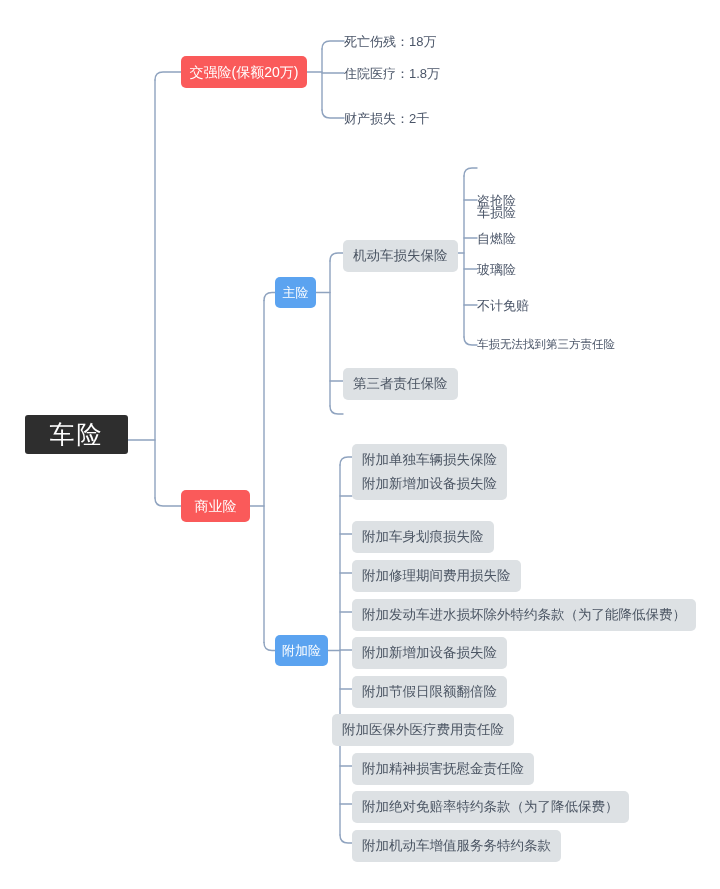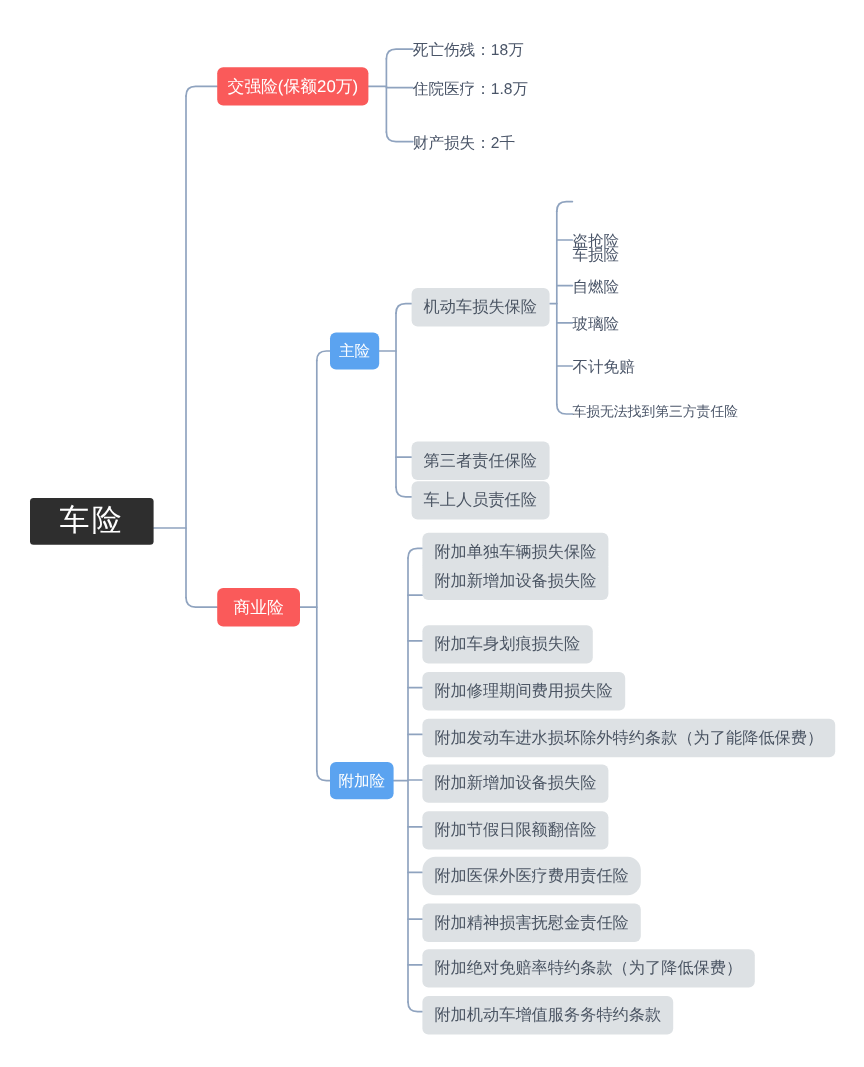--- a/index.html
+++ b/index.html
@@ -175,23 +175,20 @@
   <div class="node node-plain" id="n-zx-0-4" style="left: 477px; top: 295px; height: 20px;">
     <span>不计免赔</span>
   </div>
   <div class="node node-plain small" id="n-zx-0-5" style="left: 477px; top: 336px; height: 18px;">
     <span>车损无法找到第三方责任险</span>
   </div>
 
   <div class="node node-chip" id="n-zx-1" style="left: 343px; top: 368px; height: 26px;">
     <span>第三者责任保险</span>
   </div>
-  <div class="node node-chip" id="n-zx-2" style="left: 343px; top: 401px; height: 26px;">
-    <span>车上人员责任险</span>
-  </div>
 
   <div class="node node-blue" id="n-fj" style="left: 275px; top: 635px; height: 31px; width: 53px;">
     <span>附加险</span>
   </div>
 
   <div class="node node-chip" id="n-fj-0" style="left: 352px; top: 444px; height: 26px;">
     <span>附加单独车辆损失保险</span>
   </div>
   <div class="node node-chip" id="n-fj-1" style="left: 352px; top: 468px; height: 26px;">
     <span>附加新增加设备损失险</span>
@@ -204,21 +201,21 @@
   </div>
   <div class="node node-chip" id="n-fj-4" style="left: 352px; top: 599px; height: 26px;">
     <span>附加发动车进水损坏除外特约条款（为了能降低保费）</span>
   </div>
   <div class="node node-chip" id="n-fj-5" style="left: 352px; top: 637px; height: 26px;">
     <span>附加新增加设备损失险</span>
   </div>
   <div class="node node-chip" id="n-fj-6" style="left: 352px; top: 676px; height: 26px;">
     <span>附加节假日限额翻倍险</span>
   </div>
-  <div class="node node-chip" id="n-fj-7" style="left: 352px; top: 714px; height: 26px; border-radius: 11px;">
+  <div class="node node-chip" id="n-fj-7" style="left: 332px; top: 714px; height: 26px;">
     <span>附加医保外医疗费用责任险</span>
   </div>
   <div class="node node-chip" id="n-fj-8" style="left: 352px; top: 753px; height: 26px;">
     <span>附加精神损害抚慰金责任险</span>
   </div>
   <div class="node node-chip" id="n-fj-9" style="left: 352px; top: 791px; height: 26px;">
     <span>附加绝对免赔率特约条款（为了降低保费）</span>
   </div>
   <div class="node node-chip" id="n-fj-10" style="left: 352px; top: 830px; height: 26px;">
     <span>附加机动车增值服务务特约条款</span>

